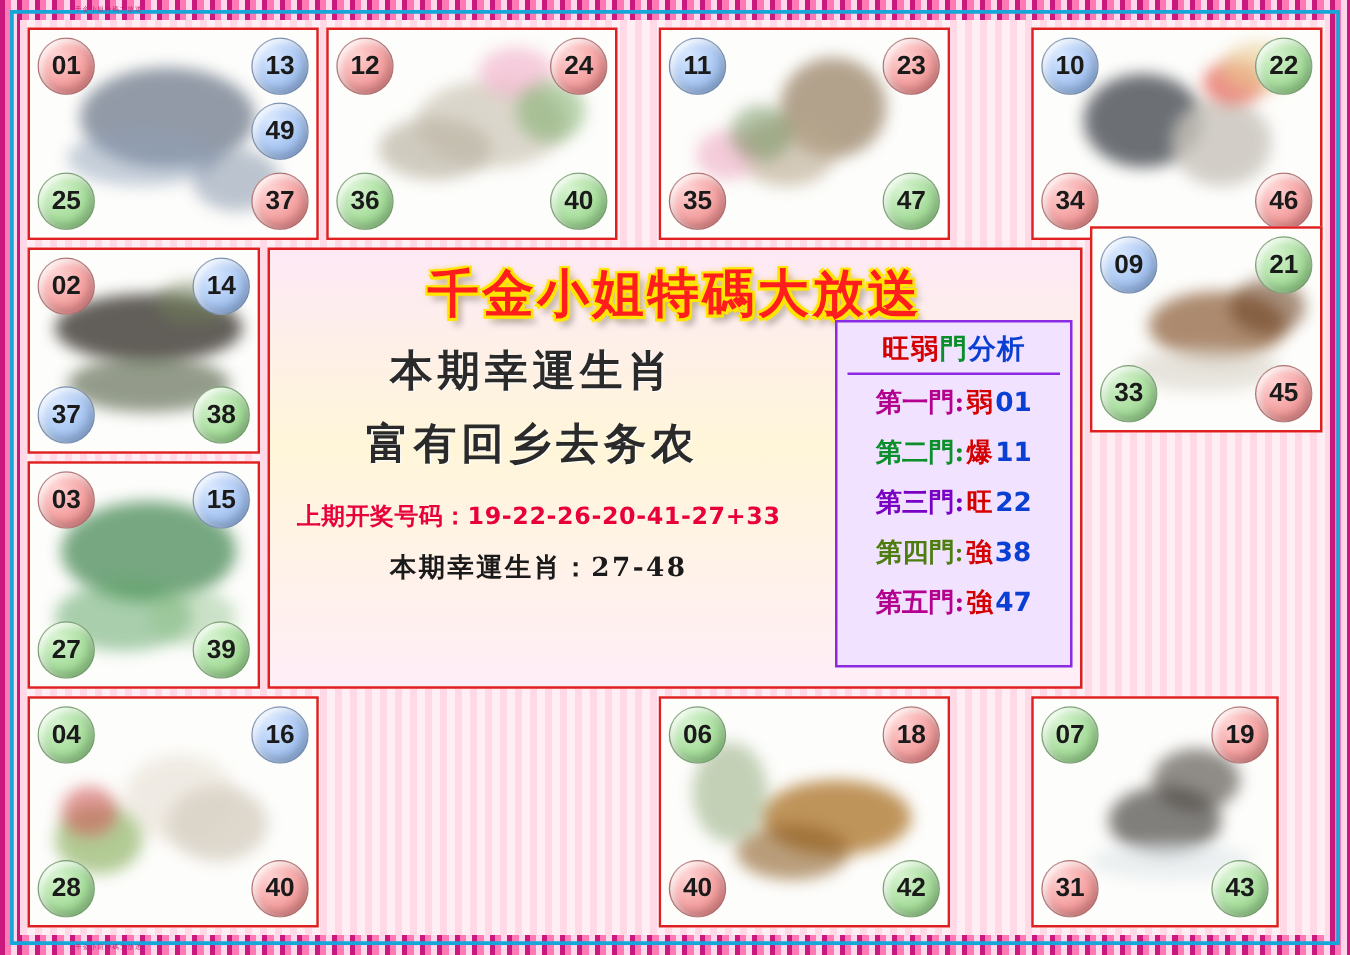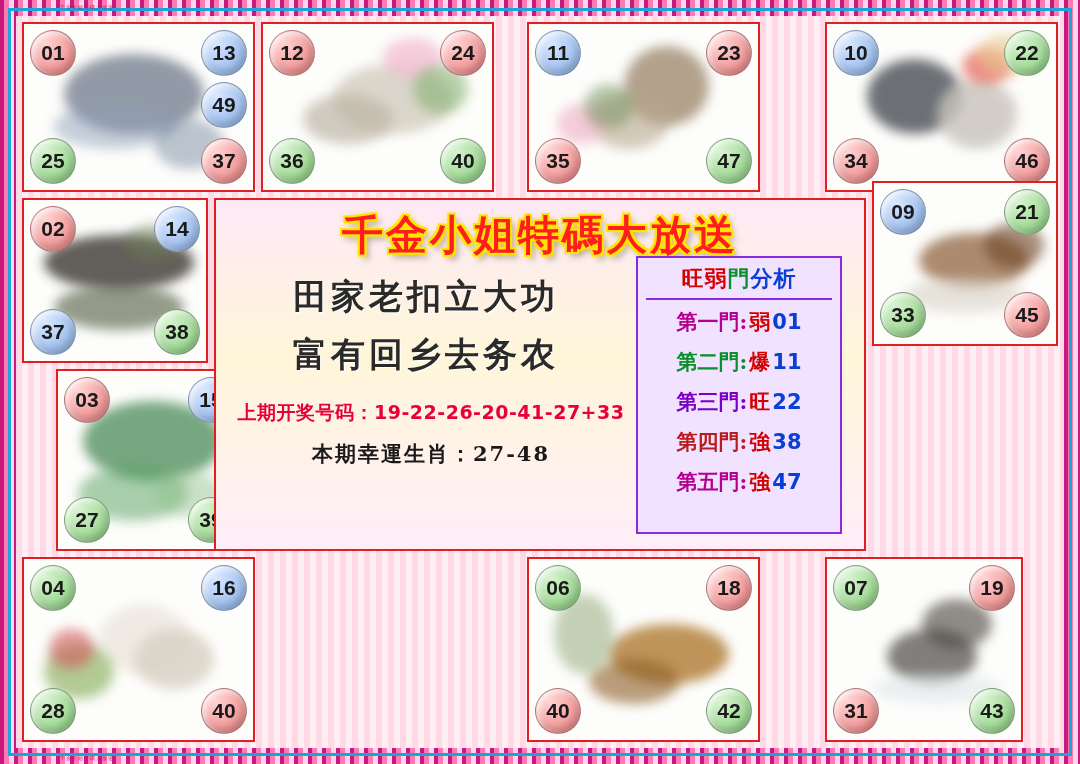--- a/index.html
+++ b/index.html
@@ -90,41 +90,41 @@
     font-family:"DejaVu Sans", sans-serif;
     font-size:19px;font-weight:bold;color:#e8003c;letter-spacing:.5px;
   }
   .lucky{
     position:absolute;left:0;width:430px;text-align:center;top:240px;
     font-family:"DejaVu Serif", serif;
     font-size:21px;font-weight:bold;color:#1a1a1a;letter-spacing:2px;
   }
   
   #analysis{
-    position:absolute;right:22px;top:56px;width:206px;height:278px;
+    position:absolute;right:6px;top:56px;width:190px;height:278px;
     background:#f1e2ff;border:2px solid #8a2be2;box-sizing:border-box;
   }
   #analysis .ahead{
     margin-top:6px;text-align:center;
     font-family:"DejaVu Serif", serif;font-size:22px;font-weight:bold;
     color:#d40000;letter-spacing:1px;
   }
   #analysis .ahead .mid{color:#0a8f2a;}
   #analysis .ahead .tail{color:#0a3fd4;}
   #analysis .hr{height:2px;background:#8a2be2;margin:4px 8px 2px;}
   .arow{
     display:flex;align-items:center;justify-content:center;gap:2px;
     height:40px;font-family:"DejaVu Serif", serif;font-size:21px;font-weight:bold;
   }
   .arow .lbl{color:#b3008f;}
   .arow .st{color:#d40000;}
   .arow .num{color:#0a3fd4;font-family:"DejaVu Sans",sans-serif;}
   .arow.g .lbl{color:#0a8f2a;}
   .arow.p .lbl{color:#7a00c4;}
-  .arow.o .lbl{color:#b91c1c;}
+  .arow.o .lbl{color:#4d7c0f;font-family:Liberation Serif, serif;}
 
   
   .microtext{
     position:absolute;font-size:5px;color:#c21a6e;letter-spacing:1px;
     font-family:"Liberation Sans", sans-serif;white-space:nowrap;
     user-select:none;
   }
 </style>
 </head>
 <body>
@@ -192,21 +192,21 @@
         <div class="wash" style="left:20px;top:35px;width:150px;height:55px;background:#2f2a24;opacity:.75;"></div>
         <div class="wash" style="left:30px;top:85px;width:130px;height:45px;background:#4d5a3e;opacity:.6;"></div>
         <div class="wash" style="left:100px;top:25px;width:60px;height:35px;background:#6f7f57;opacity:.5;"></div>
       </div>
       <div class="ball b-red tl">02</div>
       <div class="ball b-blue tr">14</div>
       <div class="ball b-blue bl">37</div>
       <div class="ball b-green br">38</div>
     </div>
 
-    <div class="card" style="left:0px;top:347px;width:186px;height:182px;margin-left:34px;">
+    <div class="card" style="left:0px;top:347px;width:186px;height:182px;">
       <div class="art">
         <div class="wash" style="left:25px;top:30px;width:140px;height:80px;background:#2f7a3f;opacity:.65;"></div>
         <div class="wash" style="left:20px;top:95px;width:110px;height:55px;background:#55a05e;opacity:.5;"></div>
         <div class="wash" style="left:95px;top:100px;width:70px;height:45px;background:#8fc08a;opacity:.45;"></div>
       </div>
       <div class="ball b-red tl">03</div>
       <div class="ball b-blue tr">15</div>
       <div class="ball b-green bl">27</div>
       <div class="ball b-green br">39</div>
     </div>
@@ -219,21 +219,21 @@
       </div>
       <div class="ball b-blue tl">09</div>
       <div class="ball b-green tr">21</div>
       <div class="ball b-green bl">33</div>
       <div class="ball b-red br">45</div>
     </div>
 
 
     <div id="center" style="left:192px;top:176px;width:652px;height:353px;">
       <div class="title-cn">千金小姐特碼大放送</div>
-      <div class="poem poem1">田家老扣立大功</div>
+      <div class="poem poem1">本期幸運生肖</div>
       <div class="poem poem2">富有回乡去务农</div>
       <div class="lastdraw">上期开奖号码：19-22-26-20-41-27+33</div>
       <div class="lucky">本期幸運生肖：27-48</div>
 
       <div id="analysis">
         <div class="ahead">
           <span>旺弱</span><span class="mid">門</span><span class="tail">分析</span>
         </div>
         <div class="hr"></div>
 

